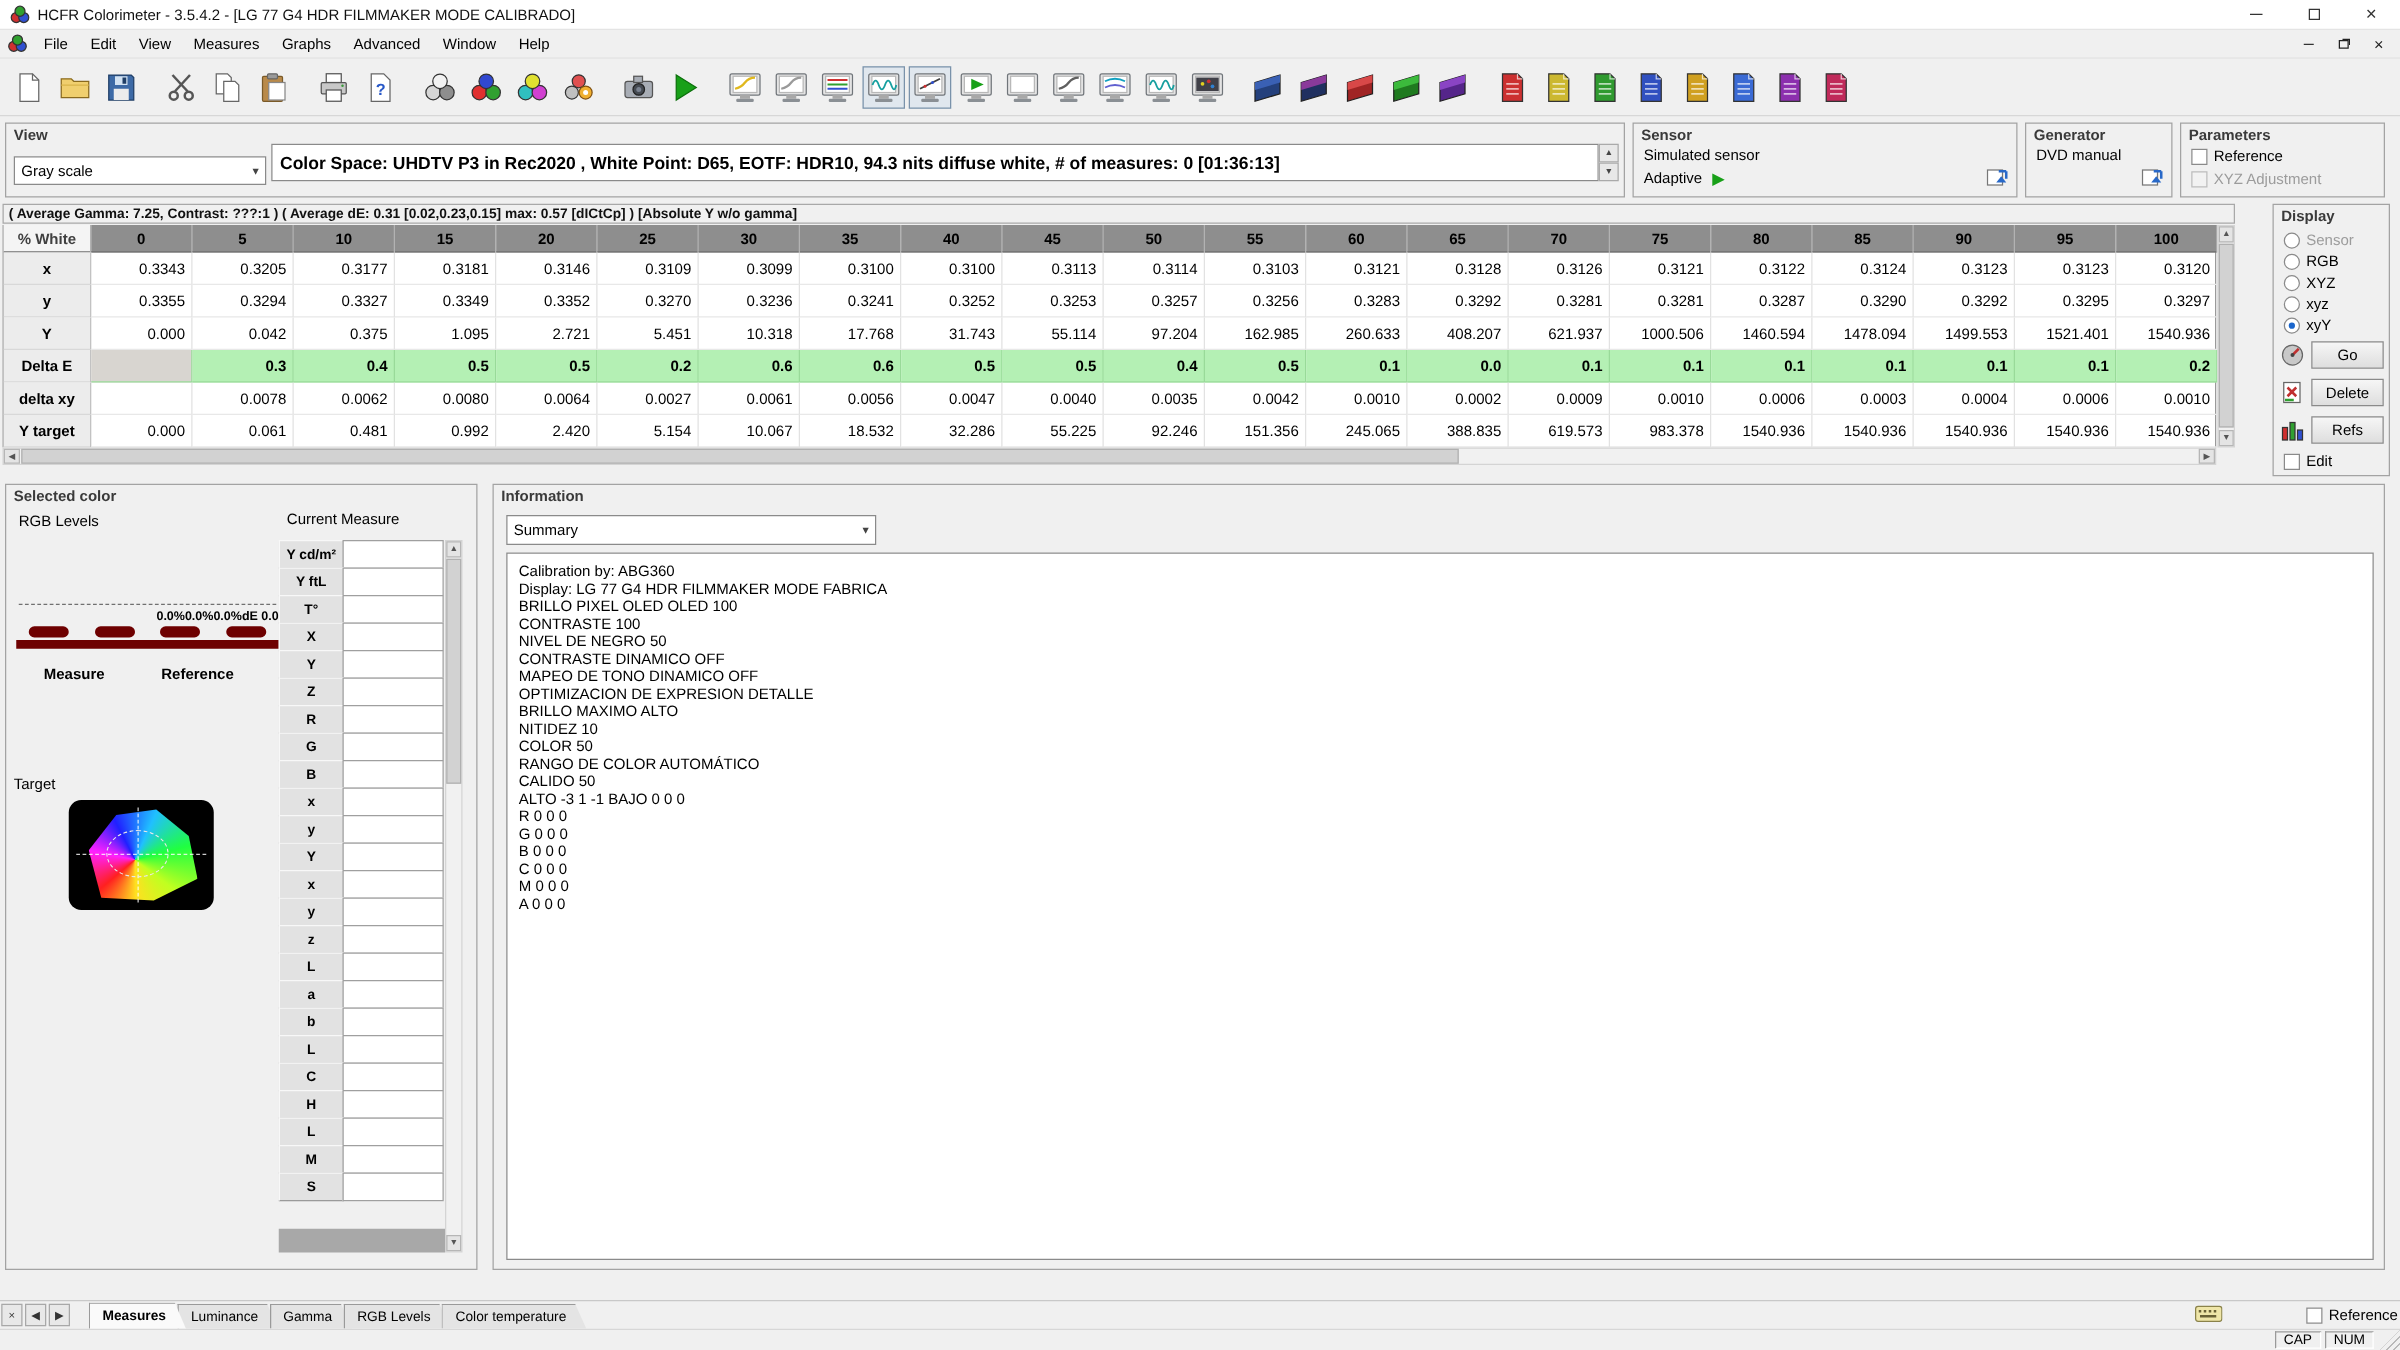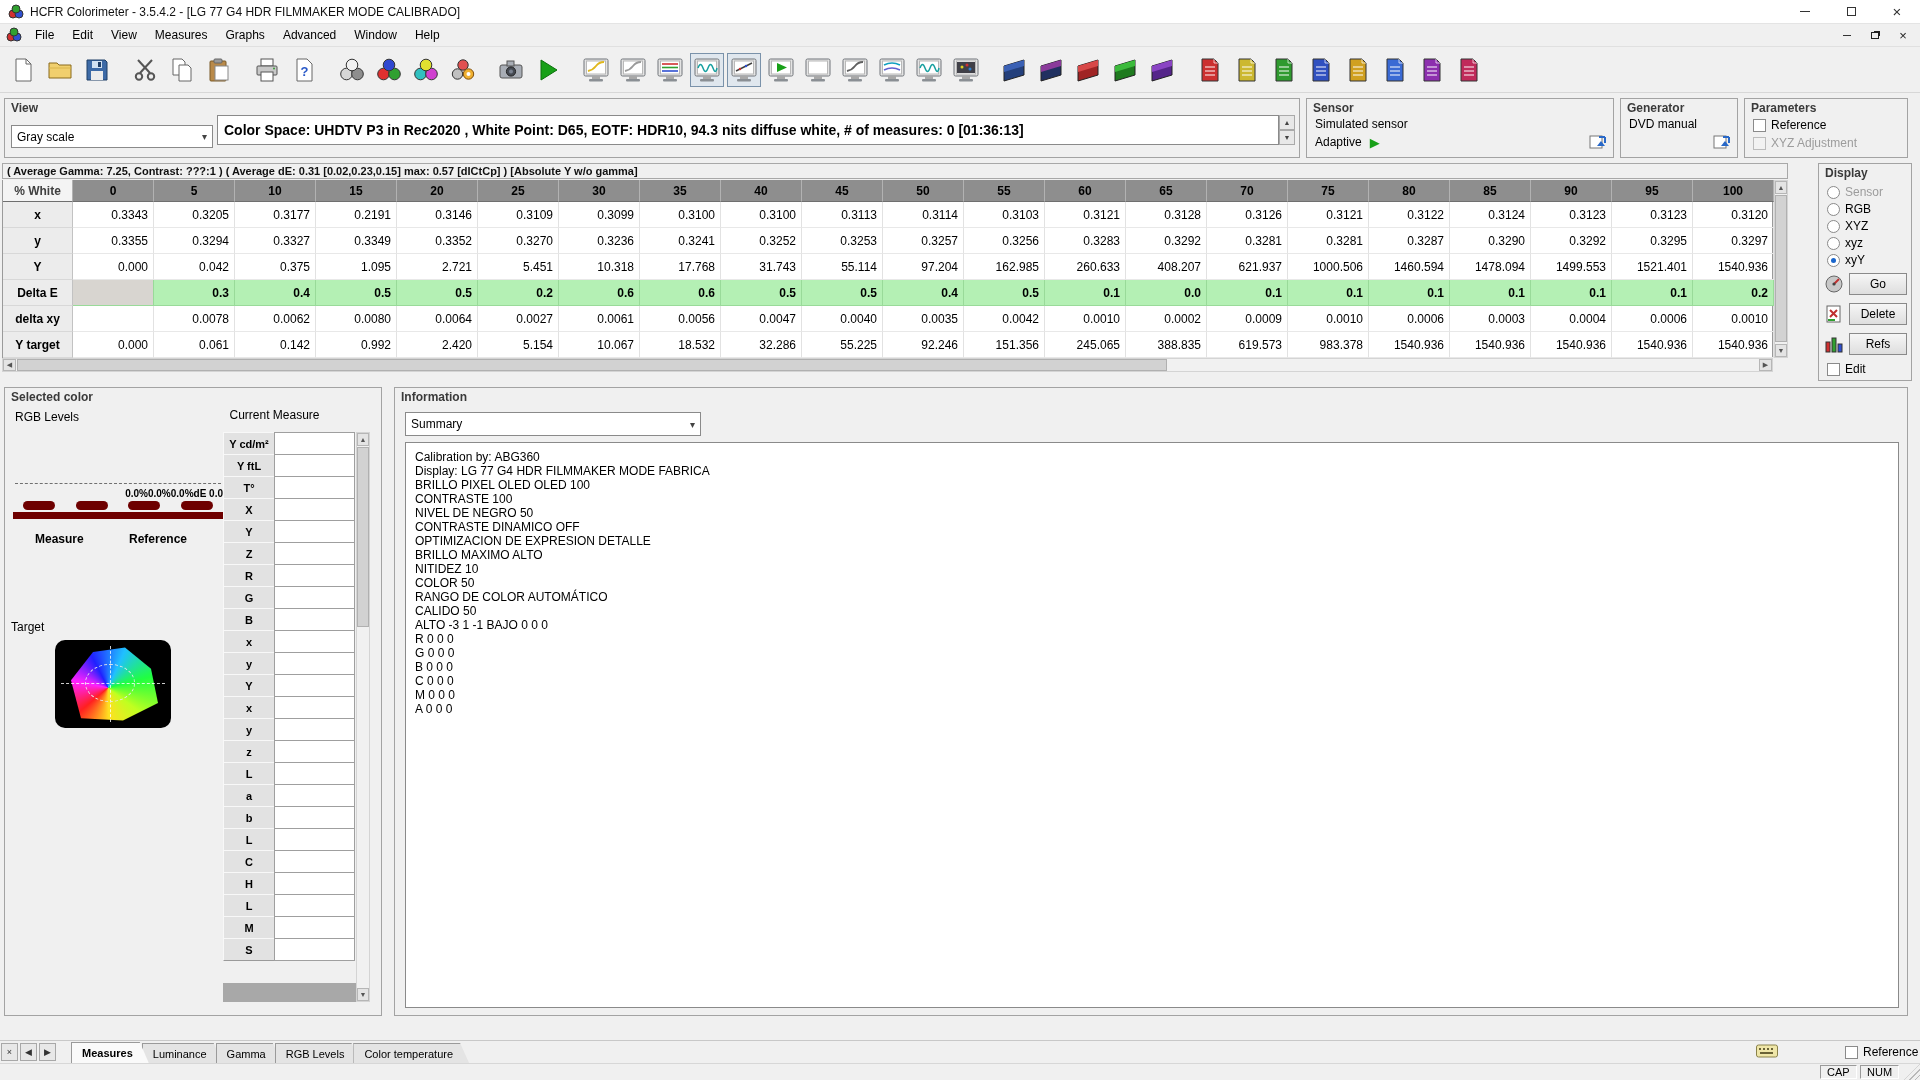--- a/index.html
+++ b/index.html
@@ -590,21 +590,21 @@
       <div class="mc">85</div>
       <div class="mc">90</div>
       <div class="mc">95</div>
       <div class="mc">100</div>
     </div>
     <div class="mrow">
       <div class="mc mlabel">x</div>
       <div class="mc mval">0.3343</div>
       <div class="mc mval">0.3205</div>
       <div class="mc mval">0.3177</div>
-      <div class="mc mval">0.2191</div>
+      <div class="mc mval">0.3181</div>
       <div class="mc mval">0.3146</div>
       <div class="mc mval">0.3109</div>
       <div class="mc mval">0.3099</div>
       <div class="mc mval">0.3100</div>
       <div class="mc mval">0.3100</div>
       <div class="mc mval">0.3113</div>
       <div class="mc mval">0.3114</div>
       <div class="mc mval">0.3103</div>
       <div class="mc mval">0.3121</div>
       <div class="mc mval">0.3128</div>
@@ -709,21 +709,21 @@
       <div class="mc mval">0.0006</div>
       <div class="mc mval">0.0003</div>
       <div class="mc mval">0.0004</div>
       <div class="mc mval">0.0006</div>
       <div class="mc mval">0.0010</div>
     </div>
     <div class="mrow">
       <div class="mc mlabel">Y target</div>
       <div class="mc mval">0.000</div>
       <div class="mc mval">0.061</div>
-      <div class="mc mval">0.142</div>
+      <div class="mc mval">0.481</div>
       <div class="mc mval">0.992</div>
       <div class="mc mval">2.420</div>
       <div class="mc mval">5.154</div>
       <div class="mc mval">10.067</div>
       <div class="mc mval">18.532</div>
       <div class="mc mval">32.286</div>
       <div class="mc mval">55.225</div>
       <div class="mc mval">92.246</div>
       <div class="mc mval">151.356</div>
       <div class="mc mval">245.065</div>
@@ -946,20 +946,21 @@
     <span>Summary</span>
     <span class="combo-arrow">▾</span>
   </div>
   <div id="info-text">
       <div class="info-line">Calibration by: ABG360</div>
       <div class="info-line">Display: LG 77 G4 HDR FILMMAKER MODE FABRICA</div>
       <div class="info-line">BRILLO PIXEL OLED OLED 100</div>
       <div class="info-line">CONTRASTE 100</div>
       <div class="info-line">NIVEL DE NEGRO 50</div>
       <div class="info-line">CONTRASTE DINAMICO OFF</div>
+      <div class="info-line">MAPEO DE TONO DINAMICO OFF</div>
       <div class="info-line">OPTIMIZACION DE EXPRESION DETALLE</div>
       <div class="info-line">BRILLO MAXIMO ALTO</div>
       <div class="info-line">NITIDEZ 10</div>
       <div class="info-line">COLOR 50</div>
       <div class="info-line">RANGO DE COLOR AUTOMÁTICO</div>
       <div class="info-line">CALIDO 50</div>
       <div class="info-line">ALTO -3 1 -1 BAJO 0 0 0</div>
       <div class="info-line">R 0 0 0</div>
       <div class="info-line">G 0 0 0</div>
       <div class="info-line">B 0 0 0</div>

